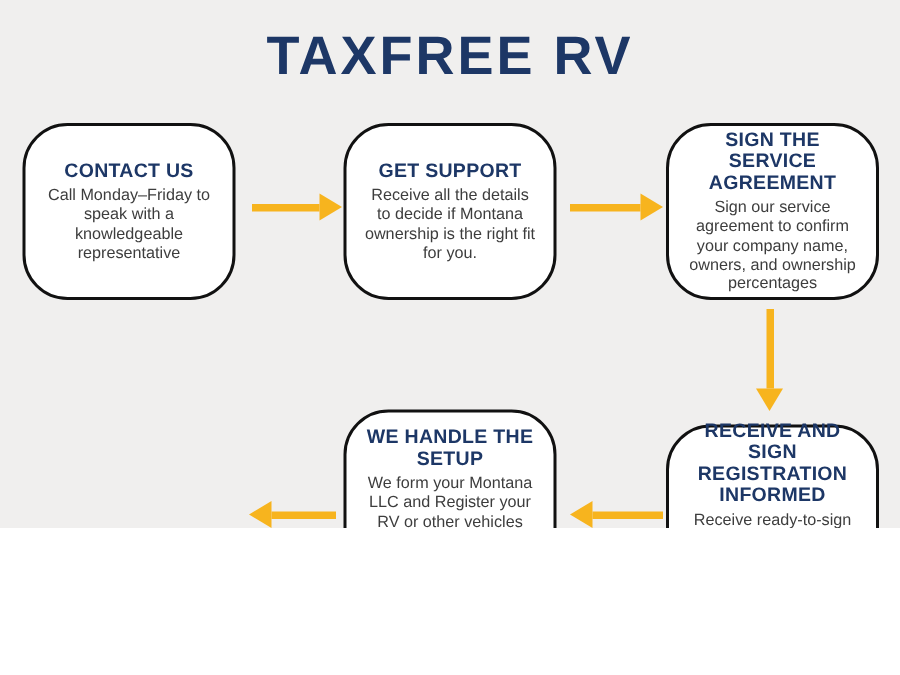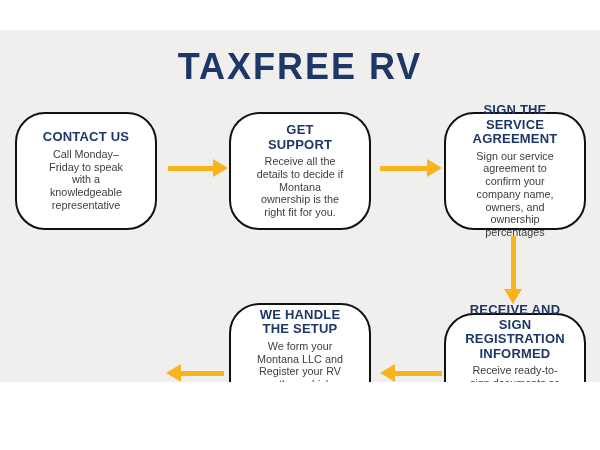--- a/index.html
+++ b/index.html
@@ -8,35 +8,34 @@
     --body_text:#3d3d3d;
     --arrow:#f7b41e;
     --box_border:#111111;
     --box_fill:#ffffff;
   }
   html,body{margin:0;padding:0;}
   .canvas{
     position:relative;width:600px;height:352px;overflow:hidden;
     background:var(--background);
     font-family:"Liberation Sans","DejaVu Sans",sans-serif;
-    margin-top:30px;
   }
   .title{
     position:absolute;top:16px;left:0;width:100%;
     text-align:center;font-size:36px;font-weight:800;
     letter-spacing:2px;color:var(--navy);
   }
   .step{
     position:absolute;box-sizing:border-box;
     width:142px;height:118px;
     background:var(--box_fill);
     border:2.5px solid var(--box_border);
     border-radius:30px;
     display:flex;flex-direction:column;justify-content:center;align-items:center;
-    text-align:center;padding:5px 22px;
+    text-align:center;padding:5px 12px;
   }
   .step h3{
     margin:0 0 3px 0;font-size:13px;line-height:1.12;
     font-weight:800;letter-spacing:.2px;color:var(--navy);
   }
   .step p{
     margin:0;font-size:10.8px;line-height:1.18;
     color:var(--body_text);font-weight:500;
   }
   #step-1{left:15px;top:82px;text-align:center;}

